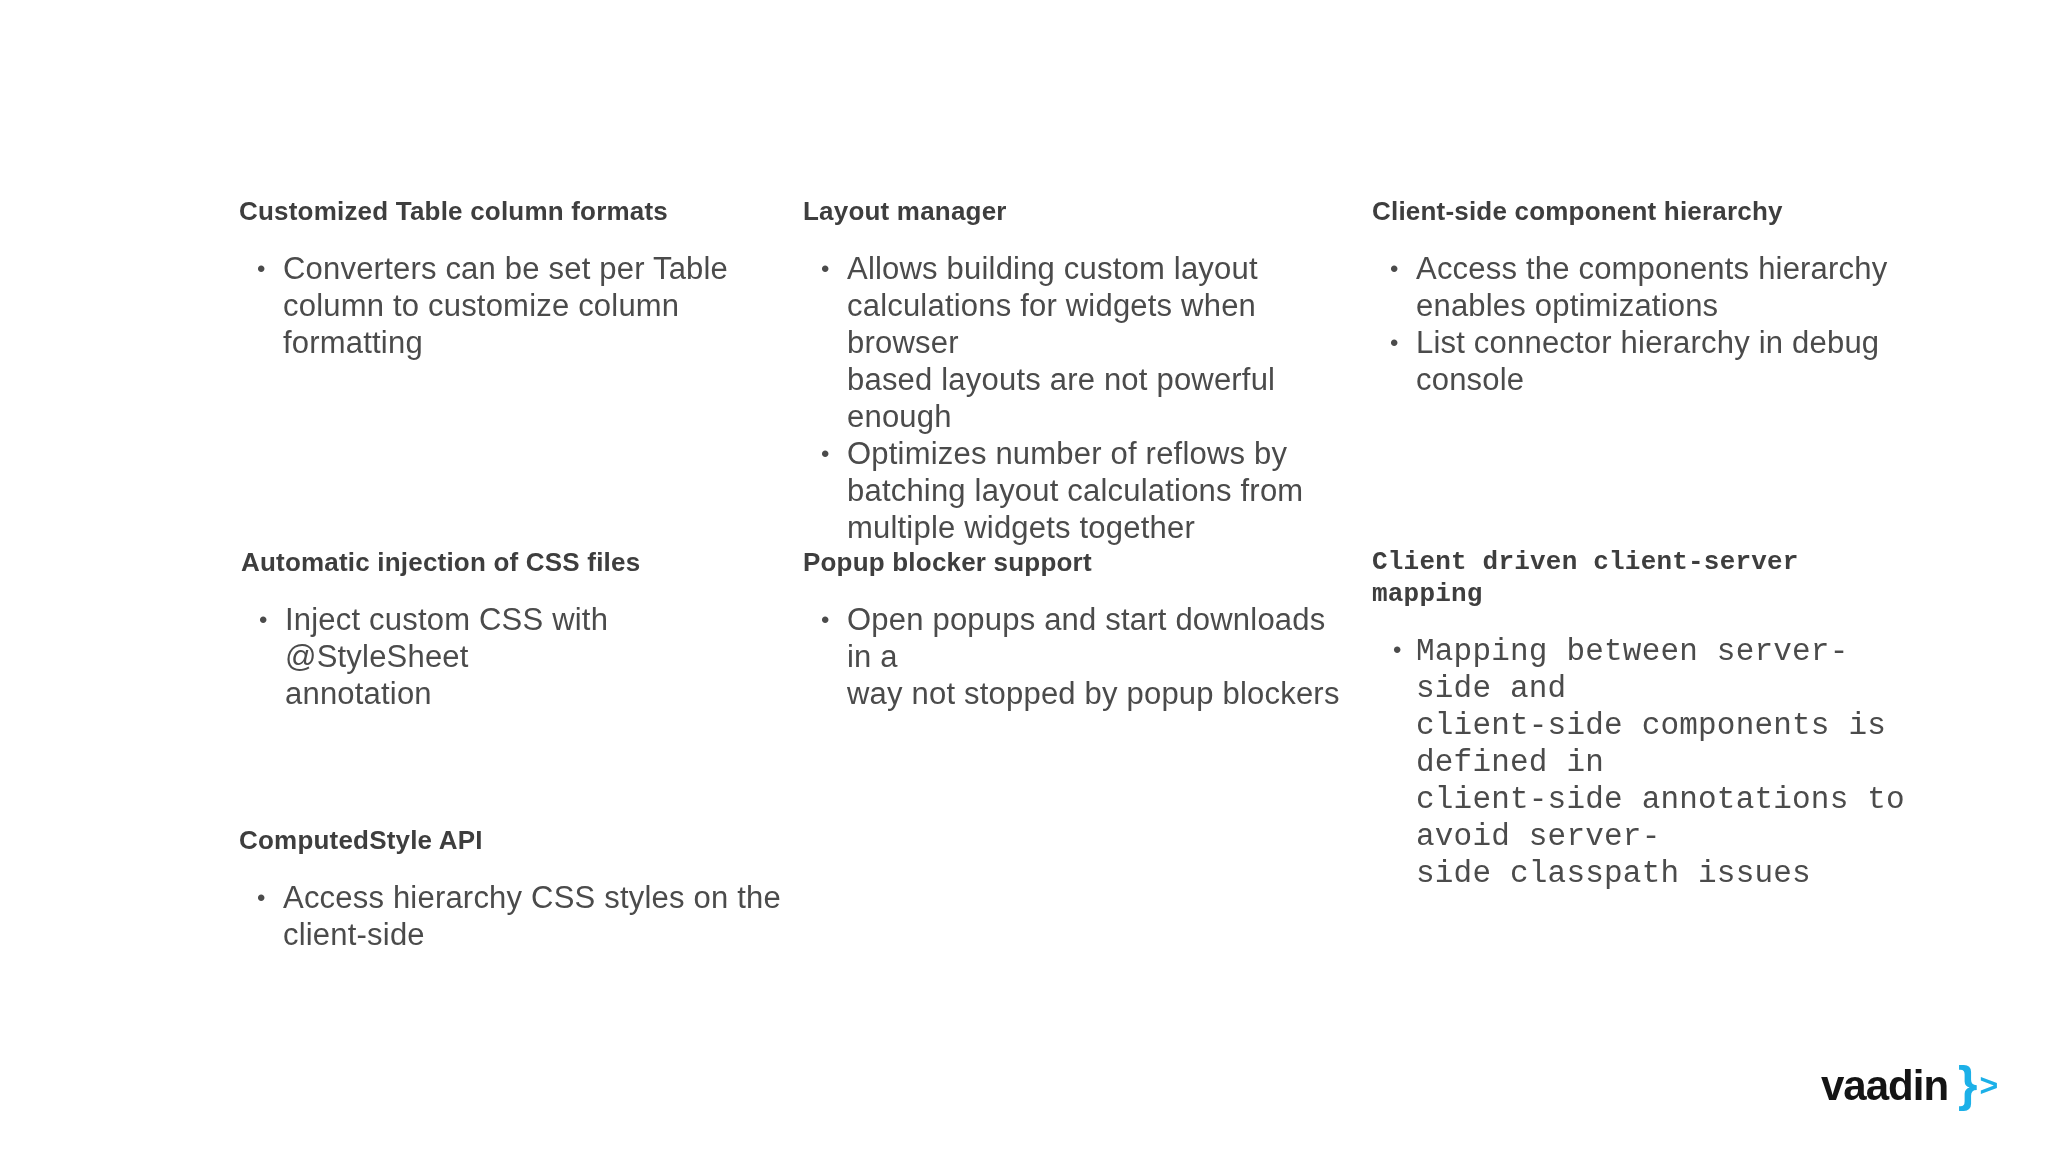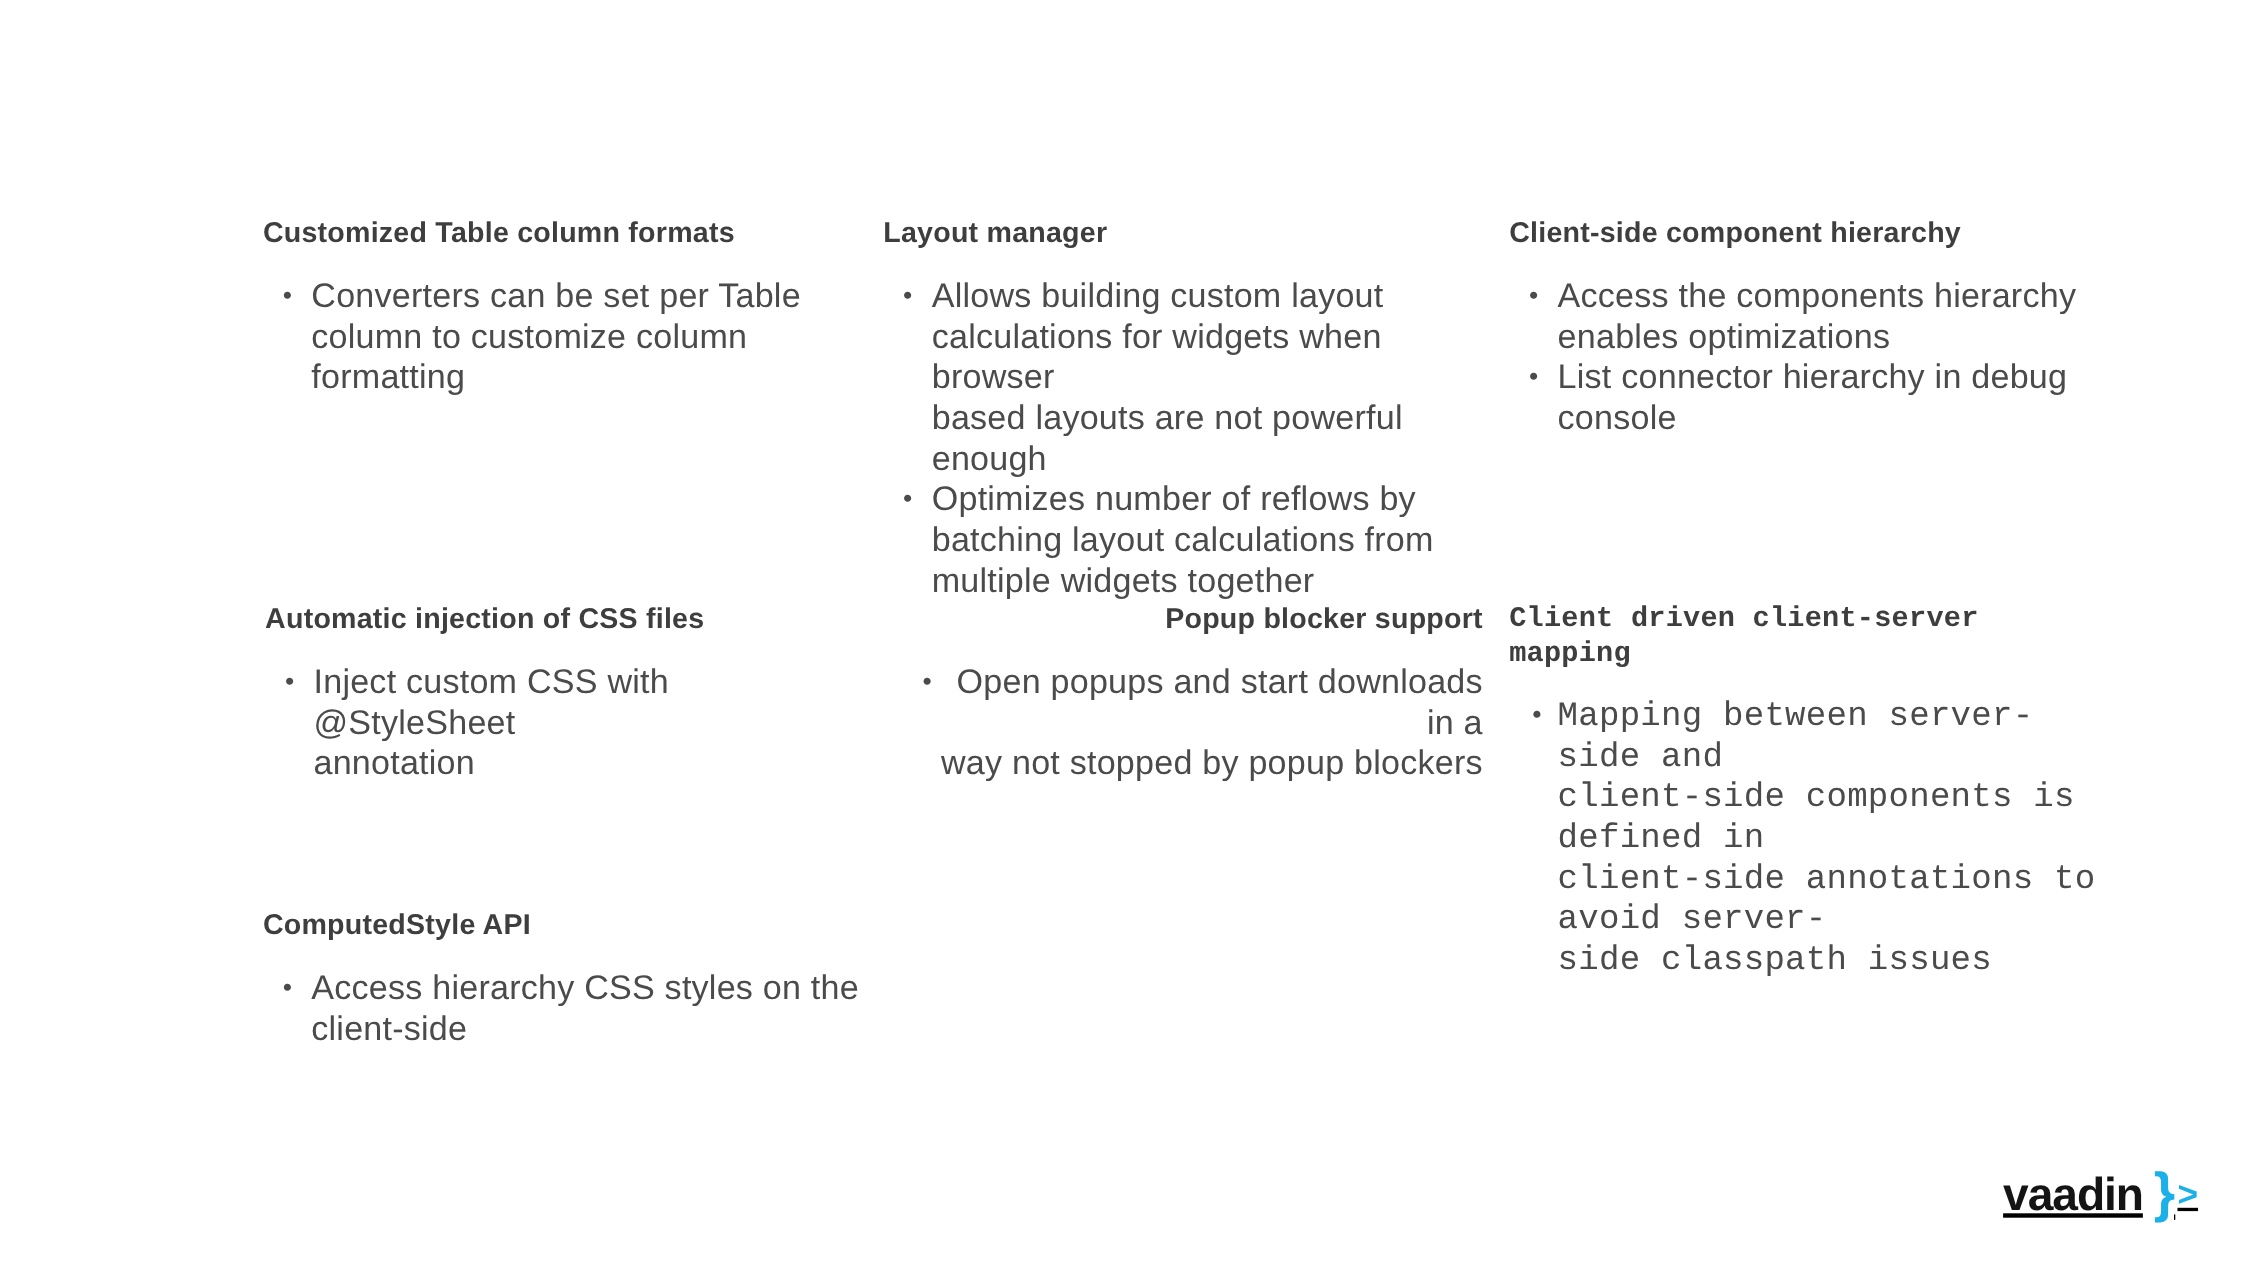--- a/index.html
+++ b/index.html
@@ -51,31 +51,30 @@
     font-size: 31px;
     line-height: 37px;
     color: #4b4b4b;
     white-space: pre-line;
     letter-spacing: 0.2px;
   }
   .f0 { left: 222px;  top: 195px; }
   .f1 { left: 786px;  top: 195px; }
   .f2 { left: 1355px; top: 195px; }
   .f3 { left: 224px;  top: 546px; }
-  .f4 { left: 786px;  top: 546px; text-align: right; }
+  .f4 { left: 786px;  top: 546px; }
   .f5 { left: 1355px; top: 546px; font-family: Liberation Mono, monospace; }
   .f6 { left: 222px;  top: 824px; }
   .logo {
     position: absolute;
     left: 1804px;
     top: 1058px;
     height: 56px;
     display: flex;
     align-items: center;
-    text-decoration: underline;
   }
   .logo .word {
     font-size: 42px;
     font-weight: bold;
     color: #141414;
     letter-spacing: -1px;
     line-height: 1;
   }
   .logo .brace {
     margin-left: 10px;

